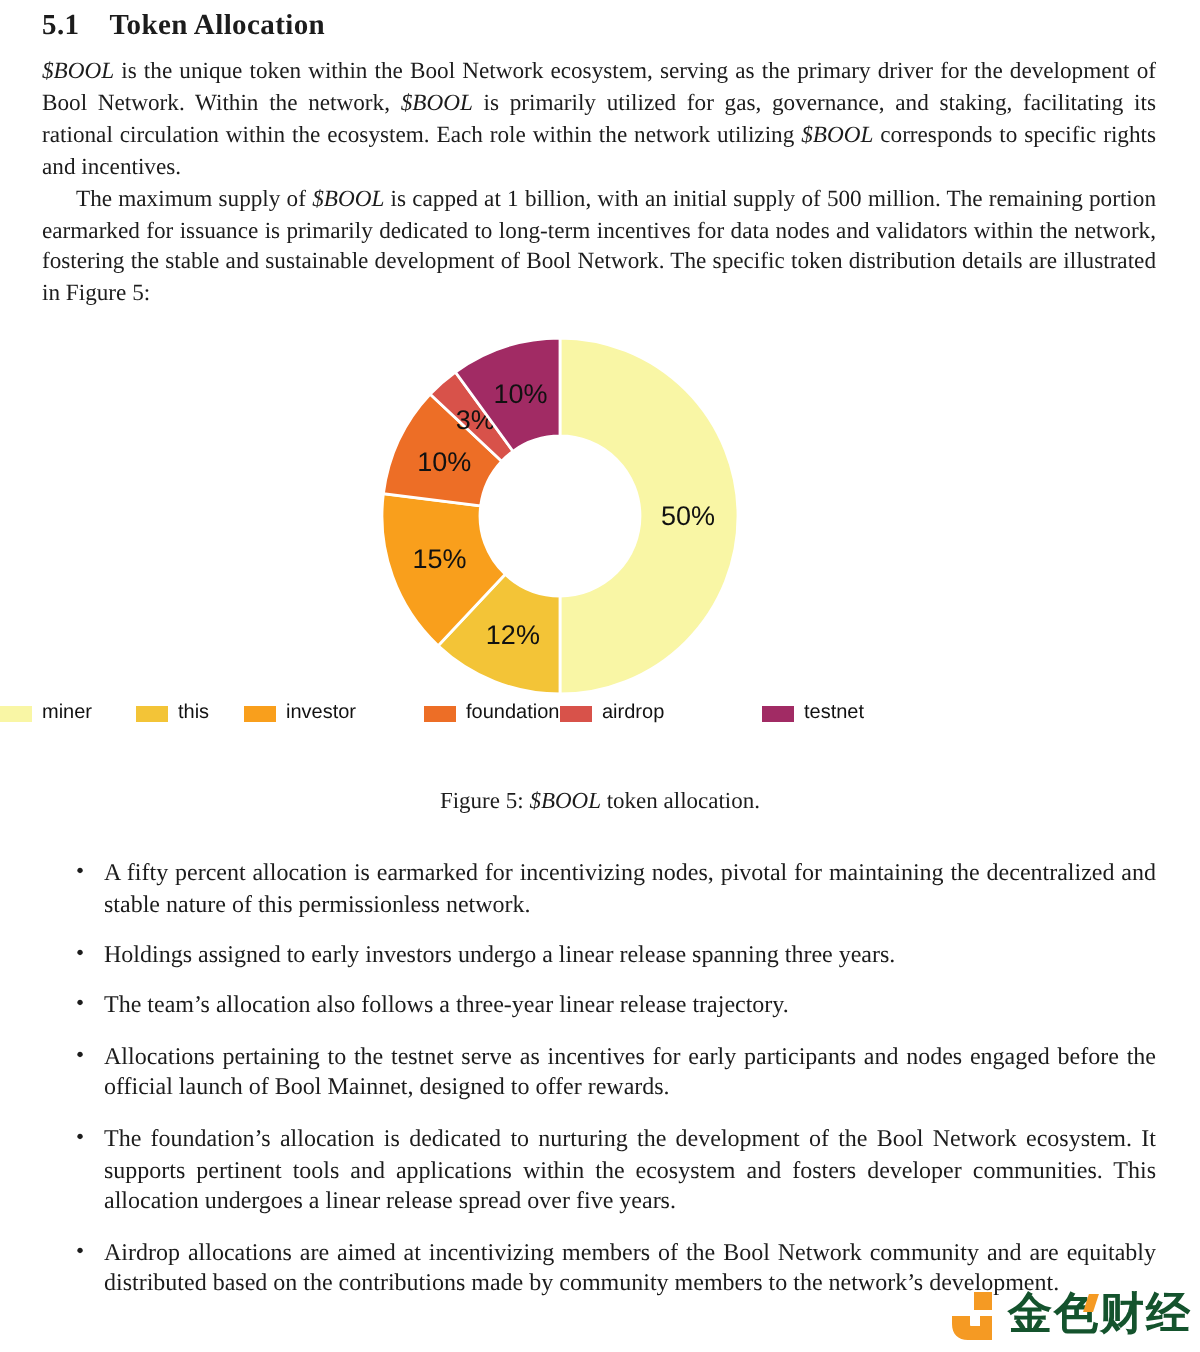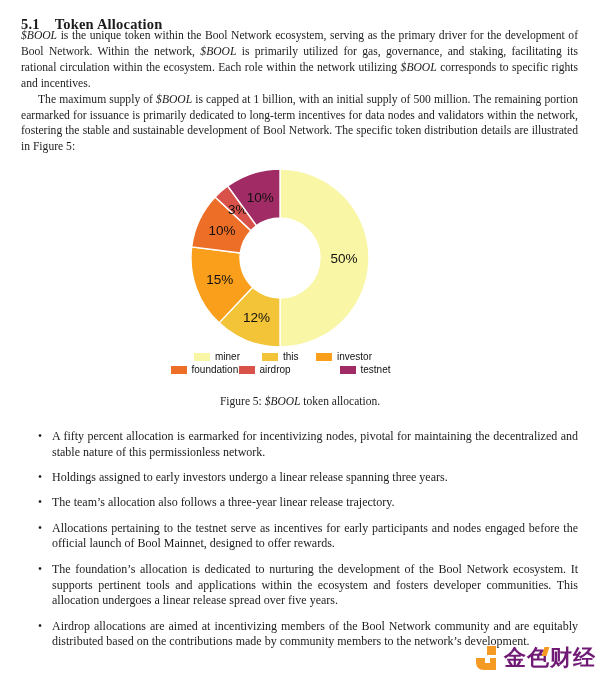--- a/index.html
+++ b/index.html
@@ -5,39 +5,39 @@
   html,body{margin:0;padding:0;background:#ffffff;}
   .page{
     position:relative;
     width:600px;height:676px;
     background:#ffffff;
     font-family:"Liberation Serif", serif;
     color:#1c1c1c;
     overflow:hidden;
   }
   .heading{
-    position:absolute;top:16px;left:21px;
+    position:absolute;top:5px;left:21px;
     font-size:14.5px;font-weight:bold;letter-spacing:.2px;
   }
   .heading .num{margin-right:15px;}
   .body-text{
     position:absolute;top:28px;left:21px;width:557px;
     font-size:11.6px;line-height:15.9px;text-align:justify;
   }
   .para{margin:0;}
   .para.indent{text-indent:17px;}
   .para i{font-style:italic;}
   .chart-svg{position:absolute;top:166px;left:0;}
   .donut-label{
     font-family:"Liberation Sans", sans-serif;
     font-size:13.5px;fill:#111111;
   }
   .legend{
     position:absolute;top:350px;left:0;width:600px;
-    display:flex;flex-direction:column;align-items:center;
+    display:flex;align-items:center;
     font-family:"Liberation Sans", sans-serif;font-size:10px;color:#111;
   }
   .legend-row{display:flex;height:13px;align-items:center;}
   .legend-item{display:flex;align-items:center;}
   .legend-swatch{width:16px;height:8px;margin-right:5px;flex:0 0 auto;}
   .caption{
     position:absolute;top:395px;left:0;width:600px;
     text-align:center;font-size:11.5px;
   }
   .bullets{position:absolute;top:429px;left:38px;width:540px;}
@@ -147,17 +147,17 @@
         <span class="bullet-marker">•</span>
         <span class="bullet-text">Airdrop allocations are aimed at incentivizing members of the Bool Network community and are equitably distributed based on the contributions made by community members to the network’s development.</span>
       </div>
     </div>
 
   <div class="watermark">
     <svg width="26" height="26" viewBox="0 0 26 26">
       <rect id="wm-sq" x="13" y="1" width="9" height="9" fill="#f59a23"></rect>
       <path id="wm-hook" d="M22 13 v12 H10 C5 25 2 22 2 17 v-4 h9 v4 c0 1 0 1 1 1 h4 v-5 z" fill="#f59a23"></path>
     </svg>
-    <span class="watermark-text" style="color: #701a75;">金色财经</span>
+    <span class="watermark-text" style="color: #14532d;">金色财经</span>
     <span class="watermark-tick" style="background: rgb(245, 154, 35);"></span>
   </div>
 
 </div>
 
 </body></html>

